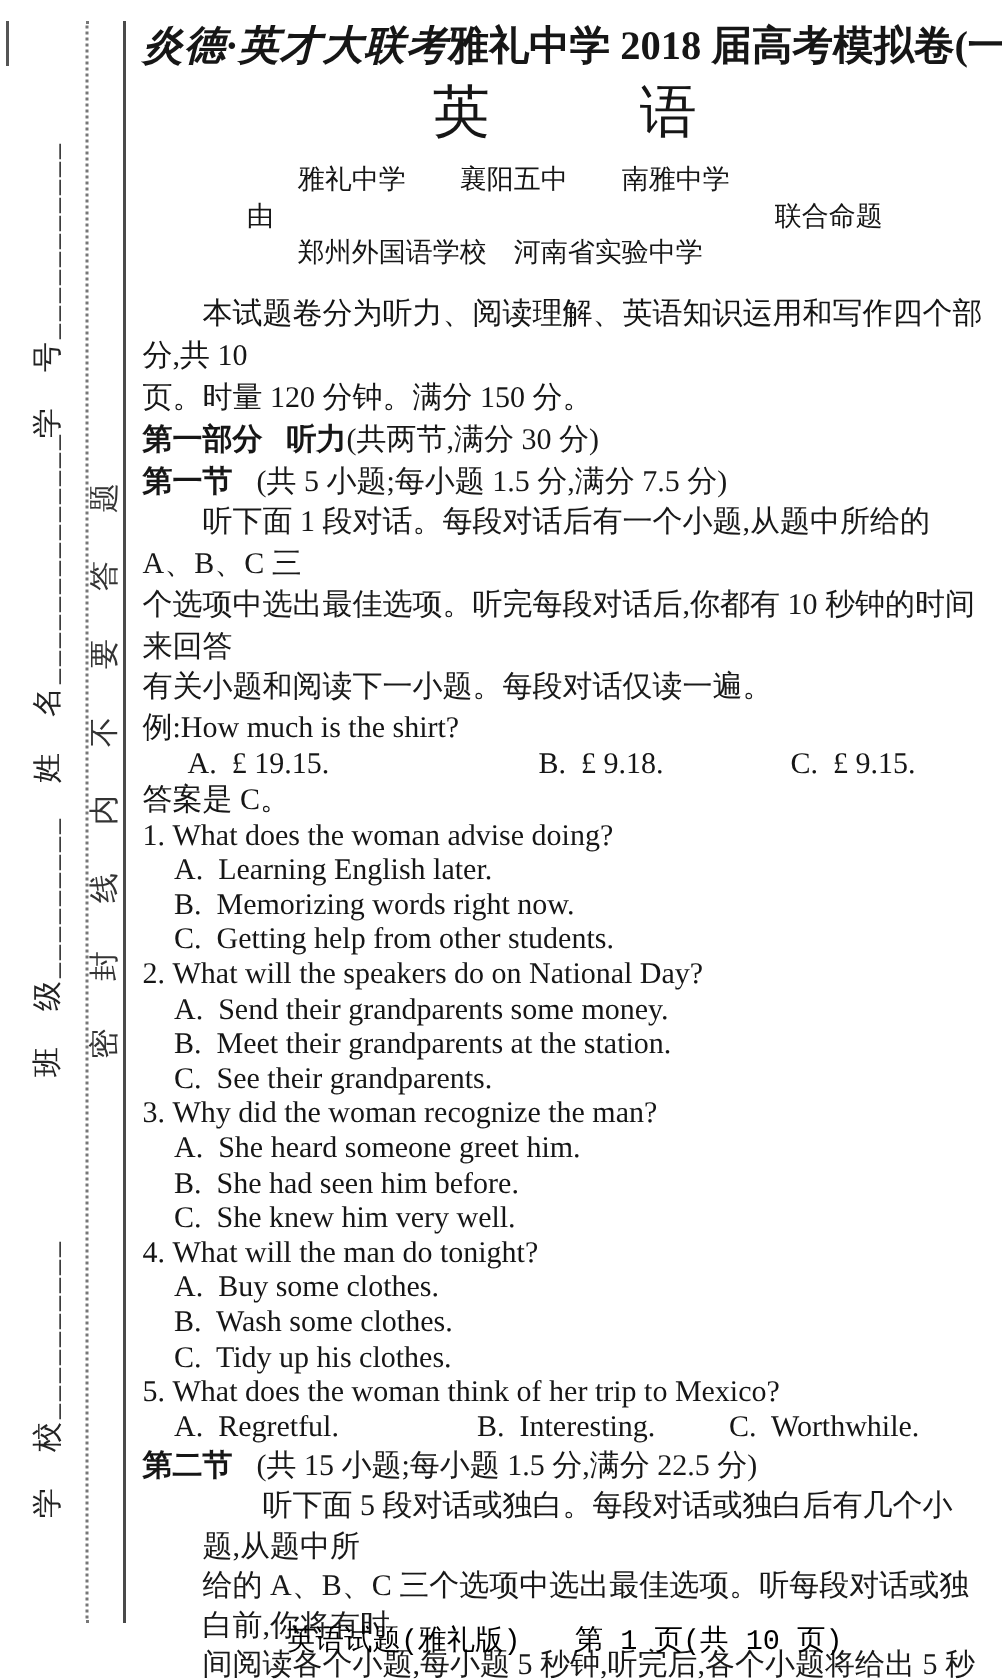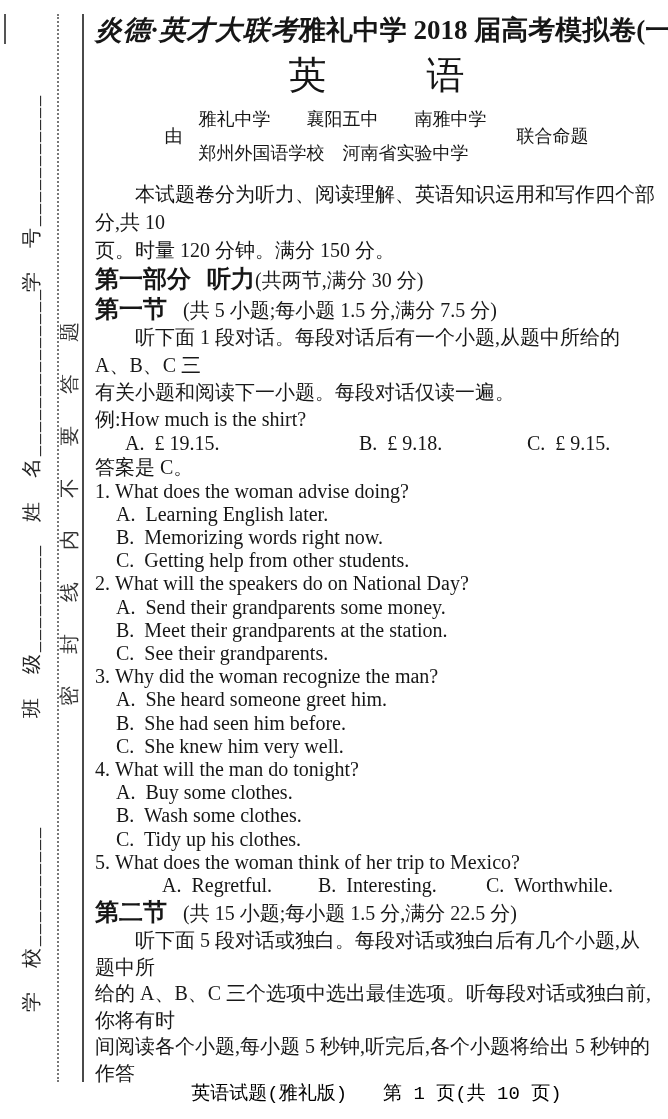--- a/index.html
+++ b/index.html
@@ -22,41 +22,41 @@
   .field-3{left:18px;top:718px;}
   .field-4{left:18px;top:1012px;}
   .seal-text{left:56px;top:706px;letter-spacing:32px;color:#333;}
   
   .content{position:absolute;left:95px;top:0;width:563px;font-size:20px;}
   .doc-title{margin:12px 0 0;text-align:center;font-size:27px;font-weight:bold;line-height:36px;white-space:nowrap;}
   .title-brand{font-style:italic;letter-spacing:1px;}
   .subject{margin-top:4px;text-align:center;font-size:38px;font-weight:normal;line-height:46px;letter-spacing:100px;padding-left:100px;white-space:nowrap;}
   .byline{display:flex;justify-content:center;align-items:center;margin-top:8px;font-size:18px;line-height:26px;}
   .byline-prefix{margin-right:16px;}
-  .byline-schools{display:flex;flex-direction:column;gap:8px;}
+  .byline-schools{display:flex;flex-direction:column;gap:23px;}
   .byline-suffix{margin-left:30px;}
   .para{line-height:28px;white-space:pre-wrap;}
   .indent{text-indent:2em;}
   .kai{color:#191919;}
   .hei{font-family:"Liberation Sans","DejaVu Sans",sans-serif;font-weight:bold;}
   .sec-heading{line-height:27px;margin-top:1px;white-space:pre-wrap;}
-  .sec-heading .hei{margin-right:16px;font-size:24px;}
+  .sec-heading .hei{margin-right:16px;font-size:20px;}
   .instr{line-height:27.5px;white-space:pre-wrap;}
-  .instr2{line-height:26.5px;white-space:pre-wrap;}
+  .instr2{line-height:26.5px;white-space:pre-wrap;margin-left:40px;}
   .ex-line,.q-line{line-height:23.2px;white-space:pre-wrap;}
   .ex-line{line-height:24px;}
   .q-num{display:inline-block;min-width:20px;}
   .q-opt{padding-left:21px;line-height:23.2px;white-space:pre-wrap;}
   .opt-row{display:flex;line-height:24px;white-space:pre-wrap;}
   .opt-row .c1,.opt-row .c2{flex:0 0 auto;}
   .opt-row .c3{flex:1 1 auto;}
   .row-ex{padding-left:30px;}
   .row-ex .c1{width:190px;} .row-ex .c2{width:168px;margin-left:44px;}
   .row-q5{padding-left:21px;line-height:23.2px;}
-  .row-q5 .c1{width:202px;text-align:center;} .row-q5 .c2{width:168px;}
+  .row-q5 .c1{width:202px;} .row-q5 .c2{width:168px;}
   .answer-line{line-height:25px;white-space:pre-wrap;}
   .mt{margin-top:14px;}
   .footer{position:absolute;left:95px;top:1080px;width:563px;display:flex;justify-content:center;gap:36px;font-size:19px;color:#000000;font-family:Liberation Mono, monospace;}
 </style>
 </head>
 <body>
 
 <div class="edge-tick"></div>
 
 <div class="rot field-1"><span>学　号</span><span>___________</span></div>
@@ -87,20 +87,21 @@
     <div class="para indent">本试题卷分为听力、阅读理解、英语知识运用和写作四个部分,共 10</div>
     <div class="para">页。时量 120 分钟。满分 150 分。</div>
   </div>
 
   <div class="sec-heading"><span class="hei">第一部分</span><span class="hei" style="margin-right:0;">听力</span><span class="kai">(共两节,满分 30 分)</span></div>
 
   <div class="sec-heading"><span class="hei">第一节</span><span class="kai">(共 5 小题;每小题 1.5 分,满分 7.5 分)</span></div>
 
   <div>
     <div class="instr indent kai">听下面 1 段对话。每段对话后有一个小题,从题中所给的 A、B、C 三</div>
+    <div class="instr kai">个选项中选出最佳选项。听完每段对话后,你都有 10 秒钟的时间来回答</div>
     <div class="instr kai">有关小题和阅读下一小题。每段对话仅读一遍。</div>
   </div>
 
   <div>
     <div class="ex-line"><span>例:</span><span>How much is the shirt?</span></div>
     <div class="opt-row row-ex">
       <span class="c1">A.  £ 19.15.</span>
       <span class="c2">B.  £ 9.18.</span>
       <span class="c3">C.  £ 9.15.</span>
     </div>

